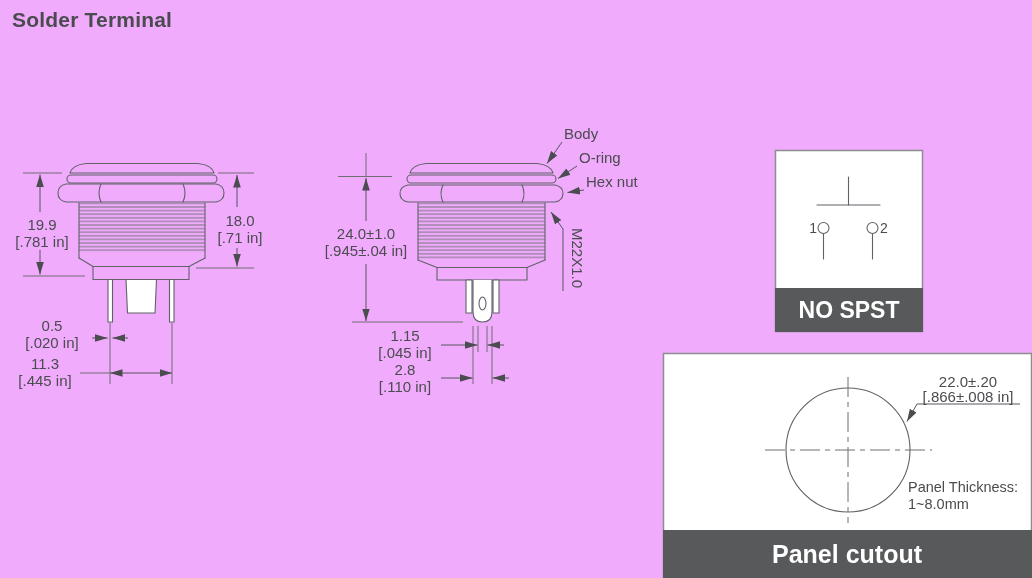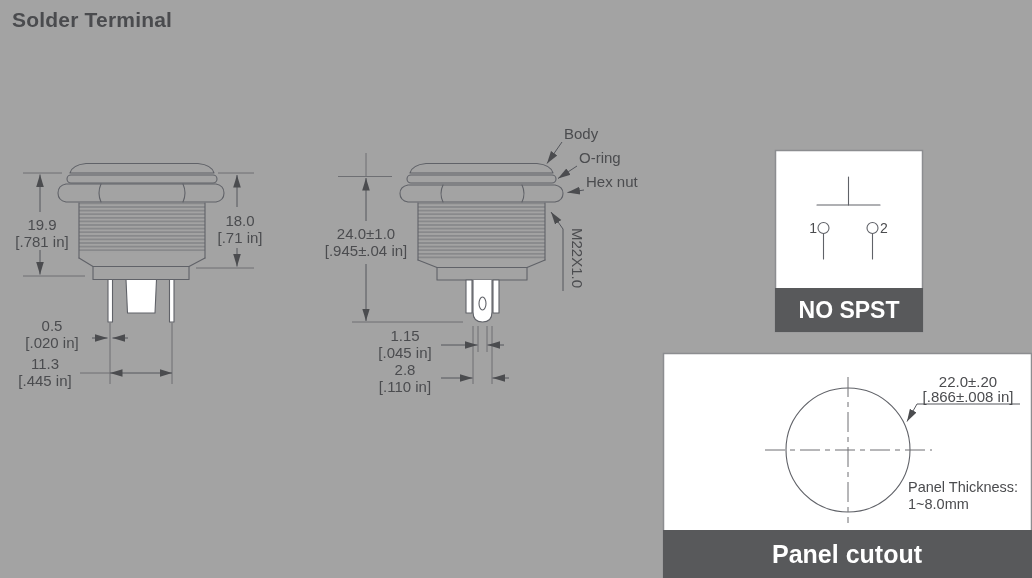--- a/index.html
+++ b/index.html
@@ -1,16 +1,16 @@
 <!DOCTYPE html>
 <html><head>
 <meta charset="utf-8">
 <style>
   html,body{margin:0;padding:0;background:#ffffff;}
-  .page{position:relative;width:1032px;height:578px;background:#a3a3a3;overflow:hidden;
+  .page{position:relative;width:1032px;height:578px;background:#f0abfc;overflow:hidden;
         font-family:"Liberation Sans",sans-serif;}
   .title{position:absolute;left:12px;top:8px;font-size:21px;font-weight:bold;
          color:#4a4b4e;letter-spacing:0.2px;}
   svg{position:absolute;left:0;top:0;}
   svg text{font-family:"Liberation Sans",sans-serif;fill:#4b4c4f;}
   .dim{font-size:15px;}
   .lbl{font-size:15px;}
   .num{font-size:14px;}
   .note{font-size:14.5px;}
   .cap1{font-size:23px;font-weight:bold;fill:#ffffff;}

